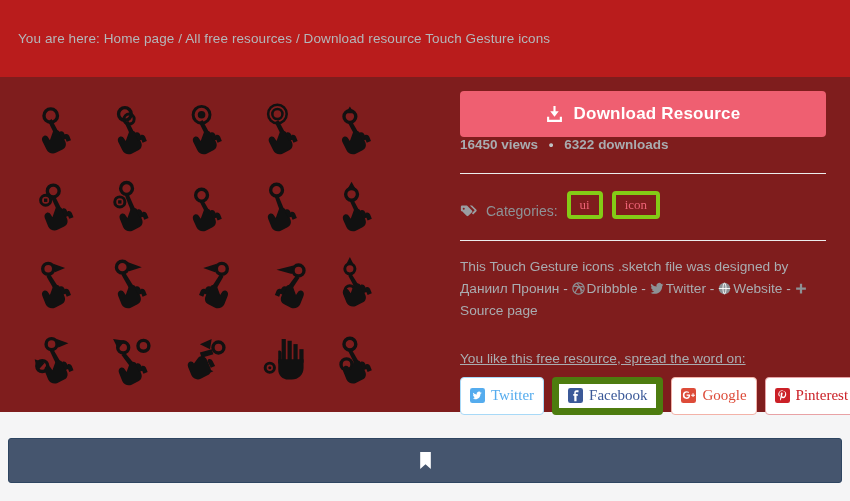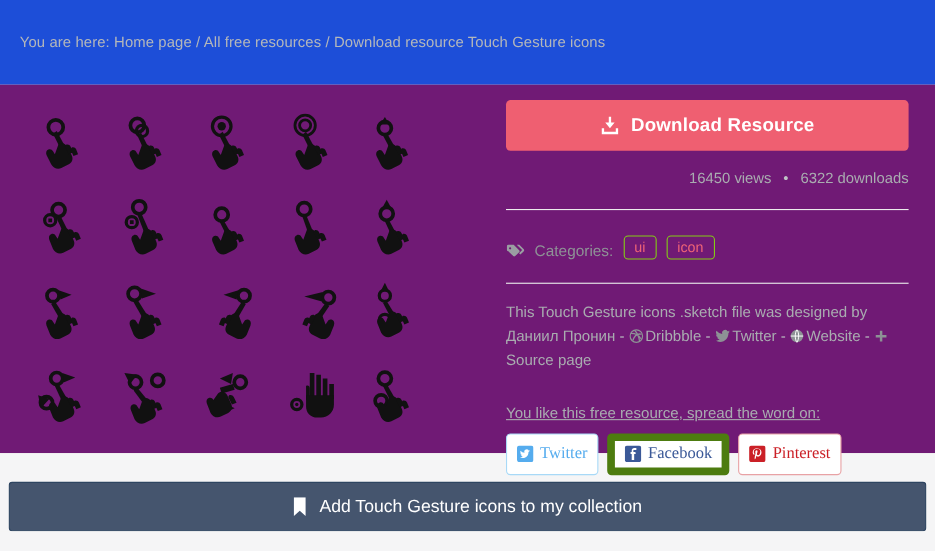--- a/index.html
+++ b/index.html
@@ -7,35 +7,35 @@
   body {
     width: 850px; height: 501px;
     background: #f5f5f6;
     font-family: "Liberation Sans", sans-serif;
     overflow: hidden;
   }
 
   
   .breadcrumb-band {
     height: 77px;
-    background: #1d4ed8;
+    background: #b91c1c;
     display: flex;
     align-items: center;
     padding: 0 18px;
   }
   .breadcrumb-text {
     font-size: 13.5px;
     color: #b4b7ba;
     letter-spacing: .1px;
     white-space: nowrap;
   }
 
   
   .main-panel {
-    background: #701a75;
+    background: #7f1d1d;
     height: 335px;
     display: flex;
     padding: 0;
   }
 
   
   .preview-col {
     width: 452px;
     padding: 14px 0 0 22px;
   }
@@ -70,24 +70,24 @@
     color: #ffffff;
     font-size: 17px;
     font-weight: bold;
     letter-spacing: .2px;
     cursor: pointer;
     user-select: none;
   }
   .download-button .dl-icon { display: flex; }
 
   .stats-line {
-    text-align: right;
+    text-align: left;
     font-size: 13.5px;
     color: #a9acb0;
-    margin-top: 17px;
+    font-weight: bold;
   }
   .stats-dot { margin: 0 7px; color: #bfc2c5; }
 
   .divider {
     height: 1px;
     background: #eceded;
     margin: 21px 0 0 0;
   }
 
   .categories-row {
@@ -95,27 +95,28 @@
     align-items: flex-end;
     gap: 9px;
     height: 45px;
   }
   .tag-glyph { display: flex; color: #9a9ea2; }
   .categories-label {
     font-size: 14px;
     color: #8e9296;
   }
   .cat-pill {
-    border: 1px solid #84cc16;
+    border: 4px solid #84cc16;
     color: #ee6376;
     border-radius: 4px;
     font-size: 13px;
     padding: 3px 9px 4px;
     line-height: 1;
     cursor: pointer;
+    font-family: Liberation Serif, serif;
   }
 
   .description {
     font-size: 13.7px;
     color: #a9acb0;
     line-height: 1.62;
     padding-top: 15px;
   }
   .description a {
     color: #a9acb0;
@@ -527,20 +528,30 @@
       <div class="share-btn btn-facebook">
         <span class="sicon">
           <svg width="15" height="15" viewBox="0 0 16 16">
               <rect width="16" height="16" rx="2.5" fill="#3b5998"></rect>
               <path d="M10.6 8.3H9.1V14H6.7V8.3H5.6V6.3h1.1V5.1c0-1 .5-2.6 2.6-2.6h1.9v1.9H8.8c-.2 0-.5.1-.5.6v1.3h2z" fill="#ffffff"></path>
             </svg>
         </span>
         <span>Facebook</span>
       </div>
 
+      <div class="share-btn btn-google">
+        <span class="sicon">
+          <svg width="15" height="15" viewBox="0 0 16 16">
+              <rect width="16" height="16" rx="2.5" fill="#dd4b39"></rect>
+              <path d="M6 3.4c1.7 0 2.7 1 2.7 1l-1 1s-.6-.6-1.6-.6c-1.4 0-2.4 1.2-2.4 2.6S4.6 10 6 10c1.6 0 2.2-1.1 2.3-1.8H6V6.9h3.6c.1.3.1.5.1.8 0 2.3-1.5 3.9-3.7 3.9A4 4 0 012 7.5a4 4 0 014-4.1z" fill="#ffffff"></path>
+              <path d="M12.3 5.6h1.1v1.5h1.5v1.1h-1.5v1.5h-1.1V8.2h-1.5V7.1h1.5z" fill="#ffffff"></path>
+            </svg>
+        </span>
+        <span>Google</span>
+      </div>
 
       <div class="share-btn btn-pinterest">
         <span class="sicon">
           <svg width="15" height="15" viewBox="0 0 16 16">
               <rect width="16" height="16" rx="2.5" fill="#cb2027"></rect>
               <path d="M8.3 2.5c-3.2 0-4.8 2.2-4.8 4 0 1.1.4 2.1 1.3 2.5.2 0 .3 0 .3-.2l.1-.5c0-.2 0-.2-.1-.4a2.2 2.2 0 01-.5-1.5 3.2 3.2 0 013.4-3.2c1.8 0 2.8 1.1 2.8 2.6 0 2-.9 3.6-2.2 3.6-.7 0-1.2-.6-1-1.3.2-.9.6-1.8.6-2.4 0-.6-.3-1-.9-1-.7 0-1.3.7-1.3 1.7 0 .6.2 1 .2 1L5.5 11c-.2 1-.1 2.2 0 2.3 0 .1.1.1.2 0 .1-.1.8-1 1-2l.4-1.3c.2.4.8.8 1.5.8 2 0 3.4-1.8 3.4-4.2 0-1.9-1.6-3.6-4-3.6z" fill="#ffffff"></path>
             </svg>
         </span>
         <span>Pinterest</span>
       </div>
@@ -550,15 +561,14 @@
   </div>
 </div>
 
 <div class="bottom-gap"></div>
 <div class="collection-bar">
   <span class="bm-icon">
     <svg width="13" height="17" viewBox="0 0 12 16" fill="#ffffff">
       <path d="M1 0h10v16l-5-4.4L1 16z"></path>
     </svg>
   </span>
-  <span>Add Touch Gesture icons to my collection</span>
 </div>
 <div class="bottom-after"></div>
 
 </body></html>

